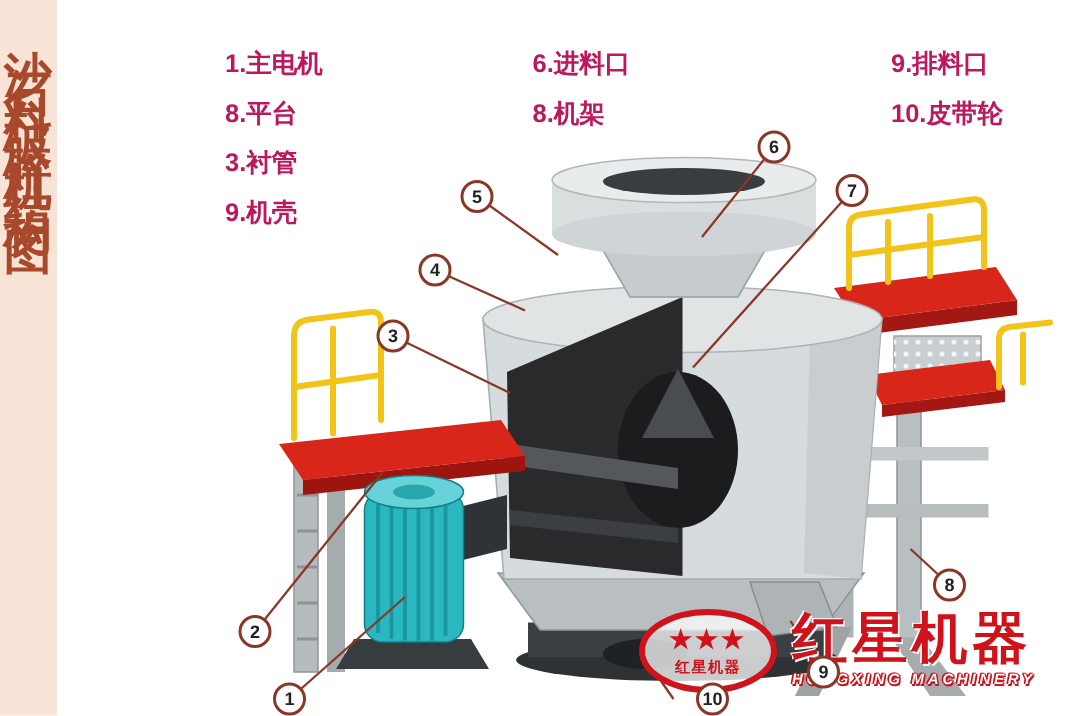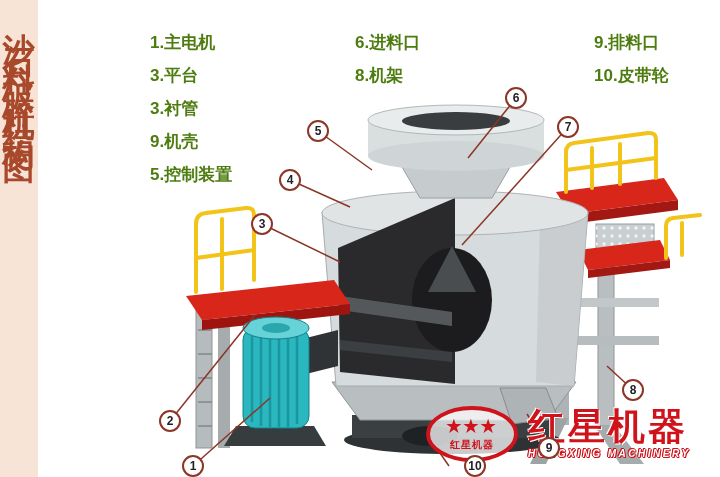--- a/index.html
+++ b/index.html
@@ -15,21 +15,21 @@
     position:absolute; left:0; top:0; width:38px; height:477px;
     background:#f8e3d7; display:flex; justify-content:center; z-index:4;
   }
   .title-text {
     writing-mode:vertical-rl; text-orientation:upright;
     font-family:"Liberation Serif", serif; font-weight:bold;
     font-size:32px; letter-spacing:15px; color:#a8492c; padding-top:8px;
   }
 
   
-  .legend-col { position:absolute; top:26px; font-size:17px; font-weight:600; color:#4d7c0f; z-index:4; }
+  .legend-col { position:absolute; top:26px; font-size:17px; font-weight:600; color:#be185d; z-index:4; }
   .legend-col .item { height:33px; line-height:33px; white-space:nowrap; }
   .legend-col-1 { left:150px; }
   .legend-col-2 { left:355px; }
   .legend-col-3 { left:558px;margin-left:36px; }
 
   
   .machine-svg { position:absolute; left:0; top:0; z-index:1; }
 
   
   .callout {
@@ -66,24 +66,23 @@
 <body>
 
 <div class="page">
 
   <div class="title-strip">
     <div class="title-text">沙石料破碎机结构图</div>
   </div>
 
   <div class="legend-col legend-col-1">
     <div class="item">1.主电机</div>
-    <div class="item">3.平台</div>
+    <div class="item">8.平台</div>
     <div class="item">3.衬管</div>
     <div class="item">9.机壳</div>
-    <div class="item">5.控制装置</div>
   </div>
   <div class="legend-col legend-col-2">
     <div class="item">6.进料口</div>
     <div class="item">8.机架</div>
   </div>
   <div class="legend-col legend-col-3">
     <div class="item">9.排料口</div>
     <div class="item">10.皮带轮</div>
   </div>
 

